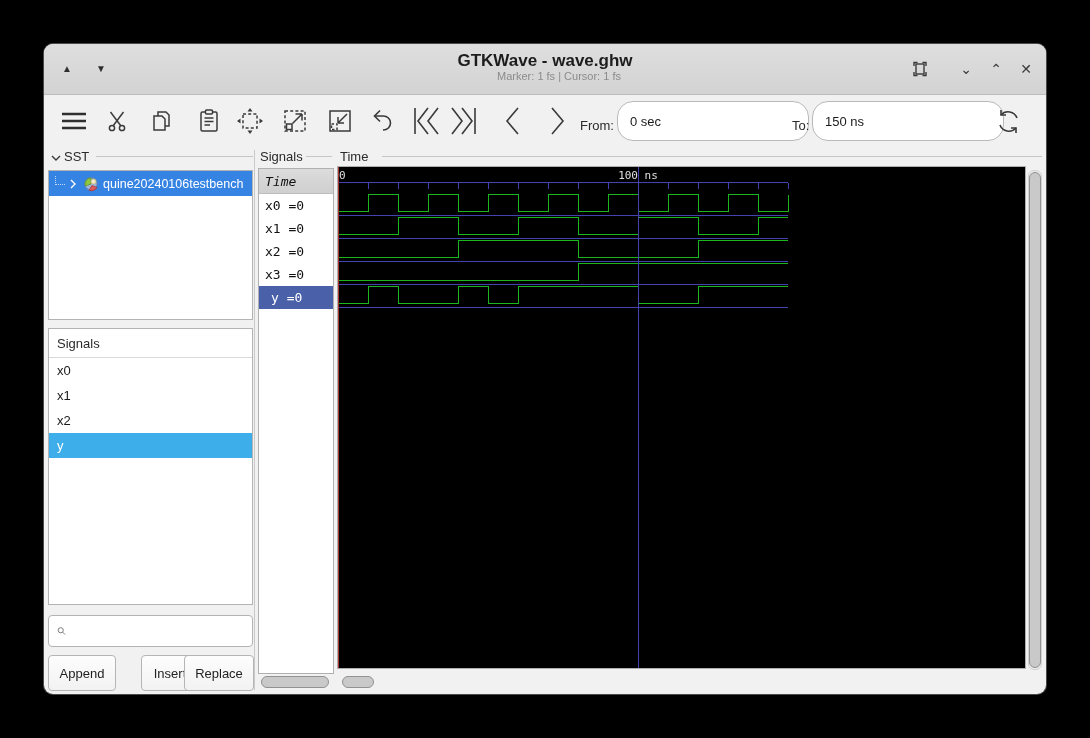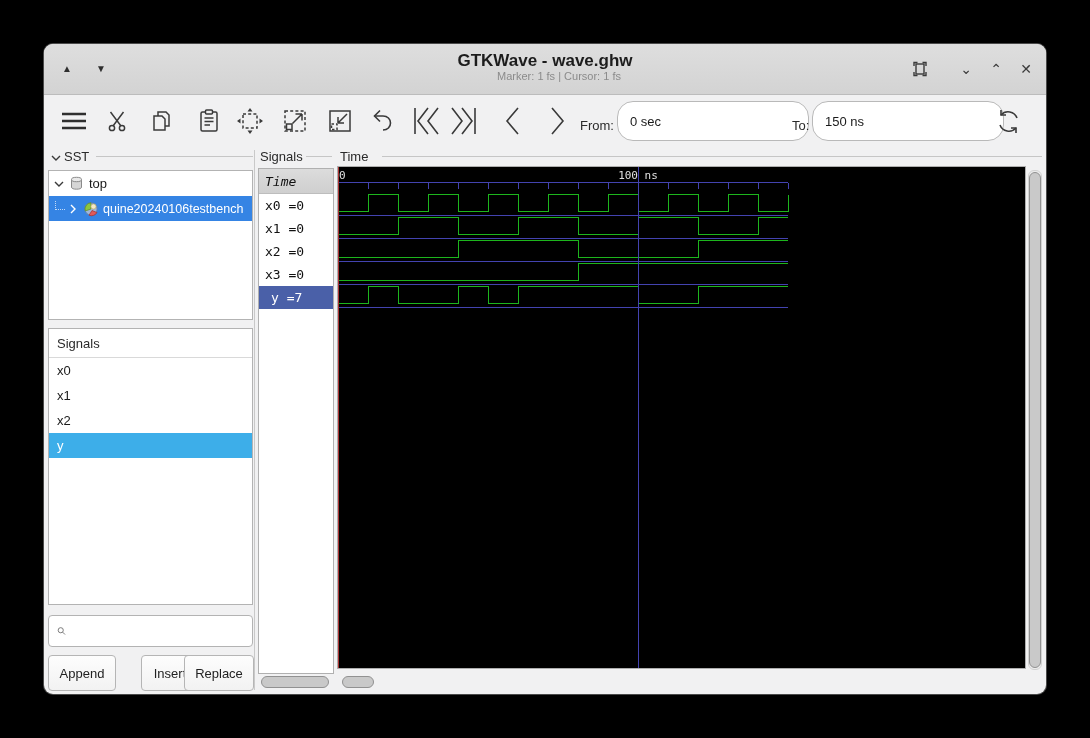--- a/index.html
+++ b/index.html
@@ -155,30 +155,20 @@
 
   <div class="abs" style="left:6px;top:106px;width:12px;height:14px;">
     <svg width="12" height="12" viewBox="0 0 12 12" fill="none" stroke="#3a3a3a" stroke-width="1.4">
         <path d="M2,4 L6,8 L10,4"></path>
       </svg>
   </div>
   <div class="abs frame-label" style="left:20px;top:105px;">SST</div>
   <div class="abs frame-line" style="left:52px;top:112px;width:157px;"></div>
 
   <div class="abs panel" style="left:4px;top:126px;width:203px;height:148px;">
-    <div class="tree-row" style="padding-left:4px;">
-      <svg width="12" height="12" viewBox="0 0 12 12" fill="none" stroke="#3a3a3a" stroke-width="1.4" style="margin-right:4px;">
-          <path d="M2,4 L6,8 L10,4"></path>
-        </svg>
-      <svg width="15" height="15" viewBox="0 0 15 15" style="margin-right:5px;">
-        <path d="M2.5,3.5 V11 A5,2.2 0 0 0 12.5,11 V3.5" fill="#d6d6d6" stroke="#8a8a8a"></path>
-        <ellipse cx="7.5" cy="3.5" rx="5" ry="2.2" fill="#e9e9e9" stroke="#8a8a8a"></ellipse>
-      </svg>
-      <span>top</span>
-    </div>
     <div class="tree-row sel">
       <span style="width:9px;height:8px;border-left:1px dotted rgba(255,255,255,.7);border-bottom:1px dotted rgba(255,255,255,.7);margin:0 2px 6px 6px;"></span>
       <svg width="12" height="12" viewBox="0 0 12 12" fill="none" stroke="#fff" stroke-width="1.4" style="margin-right:4px;">
           <path d="M4,2 L8,6 L4,10"></path>
         </svg>
       <svg width="16" height="16" viewBox="0 0 16 16" style="margin-right:4px;flex-shrink:0;">
         <circle cx="8" cy="8" r="6.2" fill="#9fb6da" stroke="#5b7fae"></circle>
         <path d="M8,8 L8,1.8 A6.2,6.2 0 0 0 2.3,10 Z" fill="#8dc63f" stroke="#5a8a28" stroke-width=".7"></path>
         <path d="M9,9.5 L14,11.5 A6.2,6.2 0 0 1 6,14.2 Z" fill="#e05a5a" stroke="#a03030" stroke-width=".7"></path>
         <circle cx="10.5" cy="5.5" r="2.6" fill="#f2e9c8" stroke="#b9a96a" stroke-width=".7"></circle>
@@ -209,21 +199,21 @@
   <div class="abs divider" style="left:210px;top:106px;width:1px;height:540px;"></div>
 
   <div class="abs frame-label" style="left:216px;top:105px;">Signals</div>
   <div class="abs frame-line" style="left:262px;top:112px;width:26px;"></div>
   <div id="sig-col" class="abs">
     <div id="time-hdr" class="mono">Time</div>
     <div class="sig-row mono">x0 =0</div>
     <div class="sig-row mono">x1 =0</div>
     <div class="sig-row mono">x2 =0</div>
     <div class="sig-row mono">x3 =0</div>
-    <div class="sig-row mono sel">y =7</div>
+    <div class="sig-row mono sel">y =0</div>
   </div>
   <div class="abs sb-thumb" style="left:217px;top:632px;width:66px;height:10px;"></div>
 
   <div class="abs frame-label" style="left:296px;top:105px;">Time</div>
   <div class="abs frame-line" style="left:338px;top:112px;width:660px;"></div>
   <div id="wave-canvas" class="abs">
     <svg id="wave-svg" width="687" height="501" viewBox="0 0 687 501">
         <line x1="0" y1="15.5" x2="450" y2="15.5" stroke="#4343b0" stroke-width="1" shape-rendering="crispEdges"></line>
         <line x1="0.5" y1="15.5" x2="0.5" y2="22" stroke="#4343b0" stroke-width="1" shape-rendering="crispEdges"></line>
         <line x1="30.5" y1="15.5" x2="30.5" y2="22" stroke="#4343b0" stroke-width="1" shape-rendering="crispEdges"></line>

